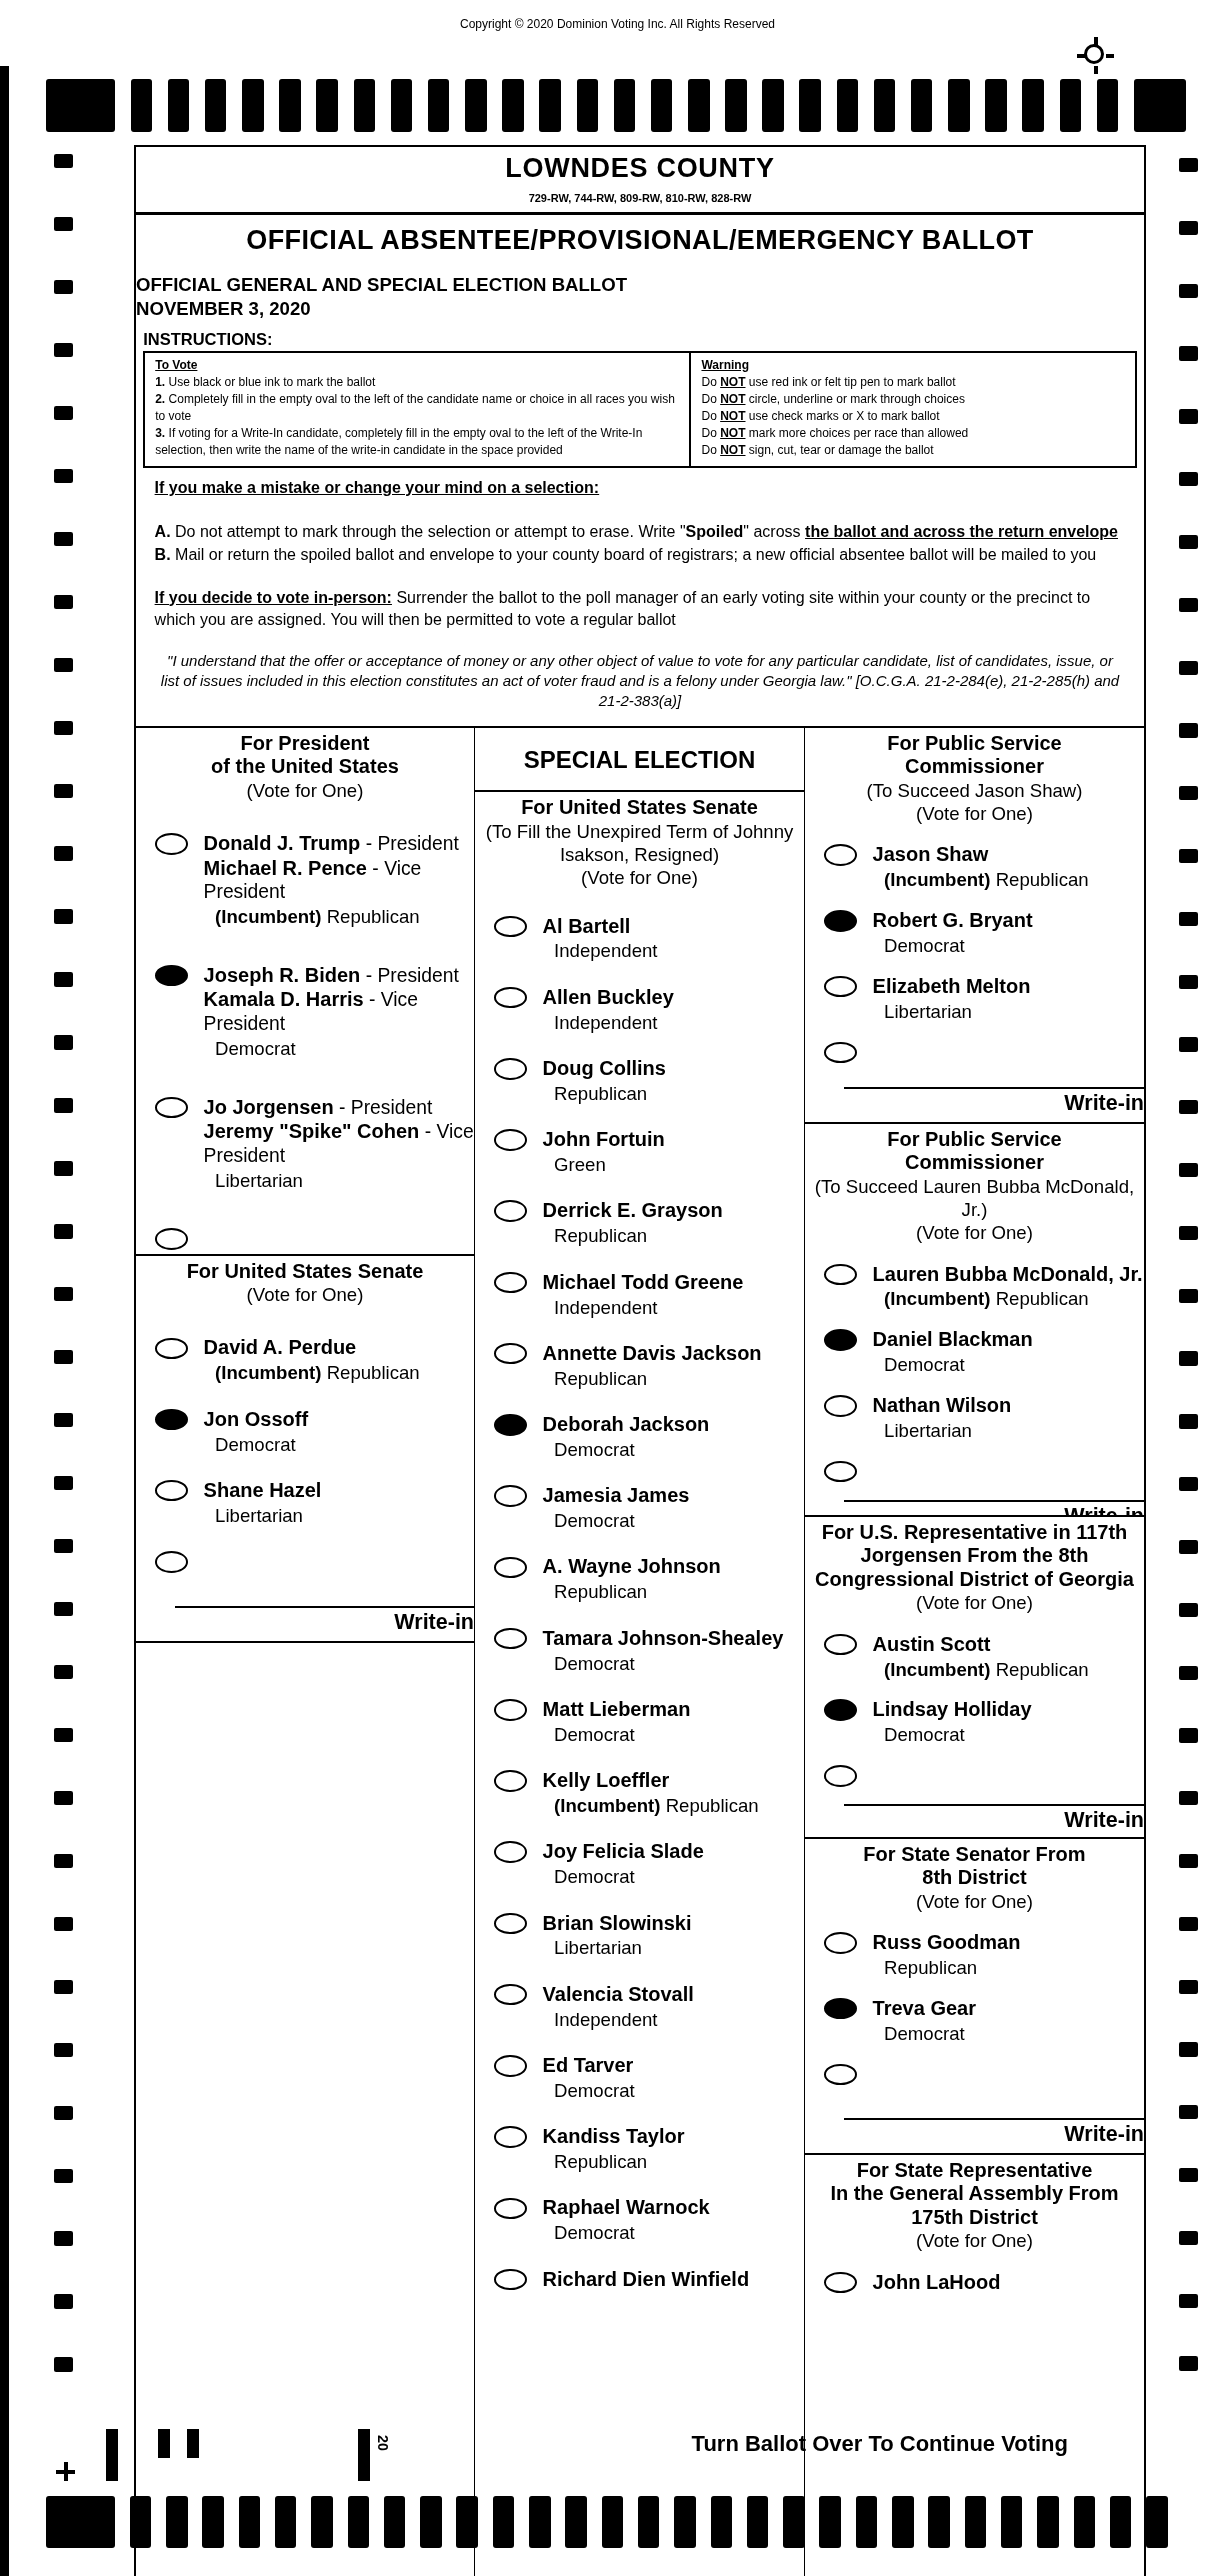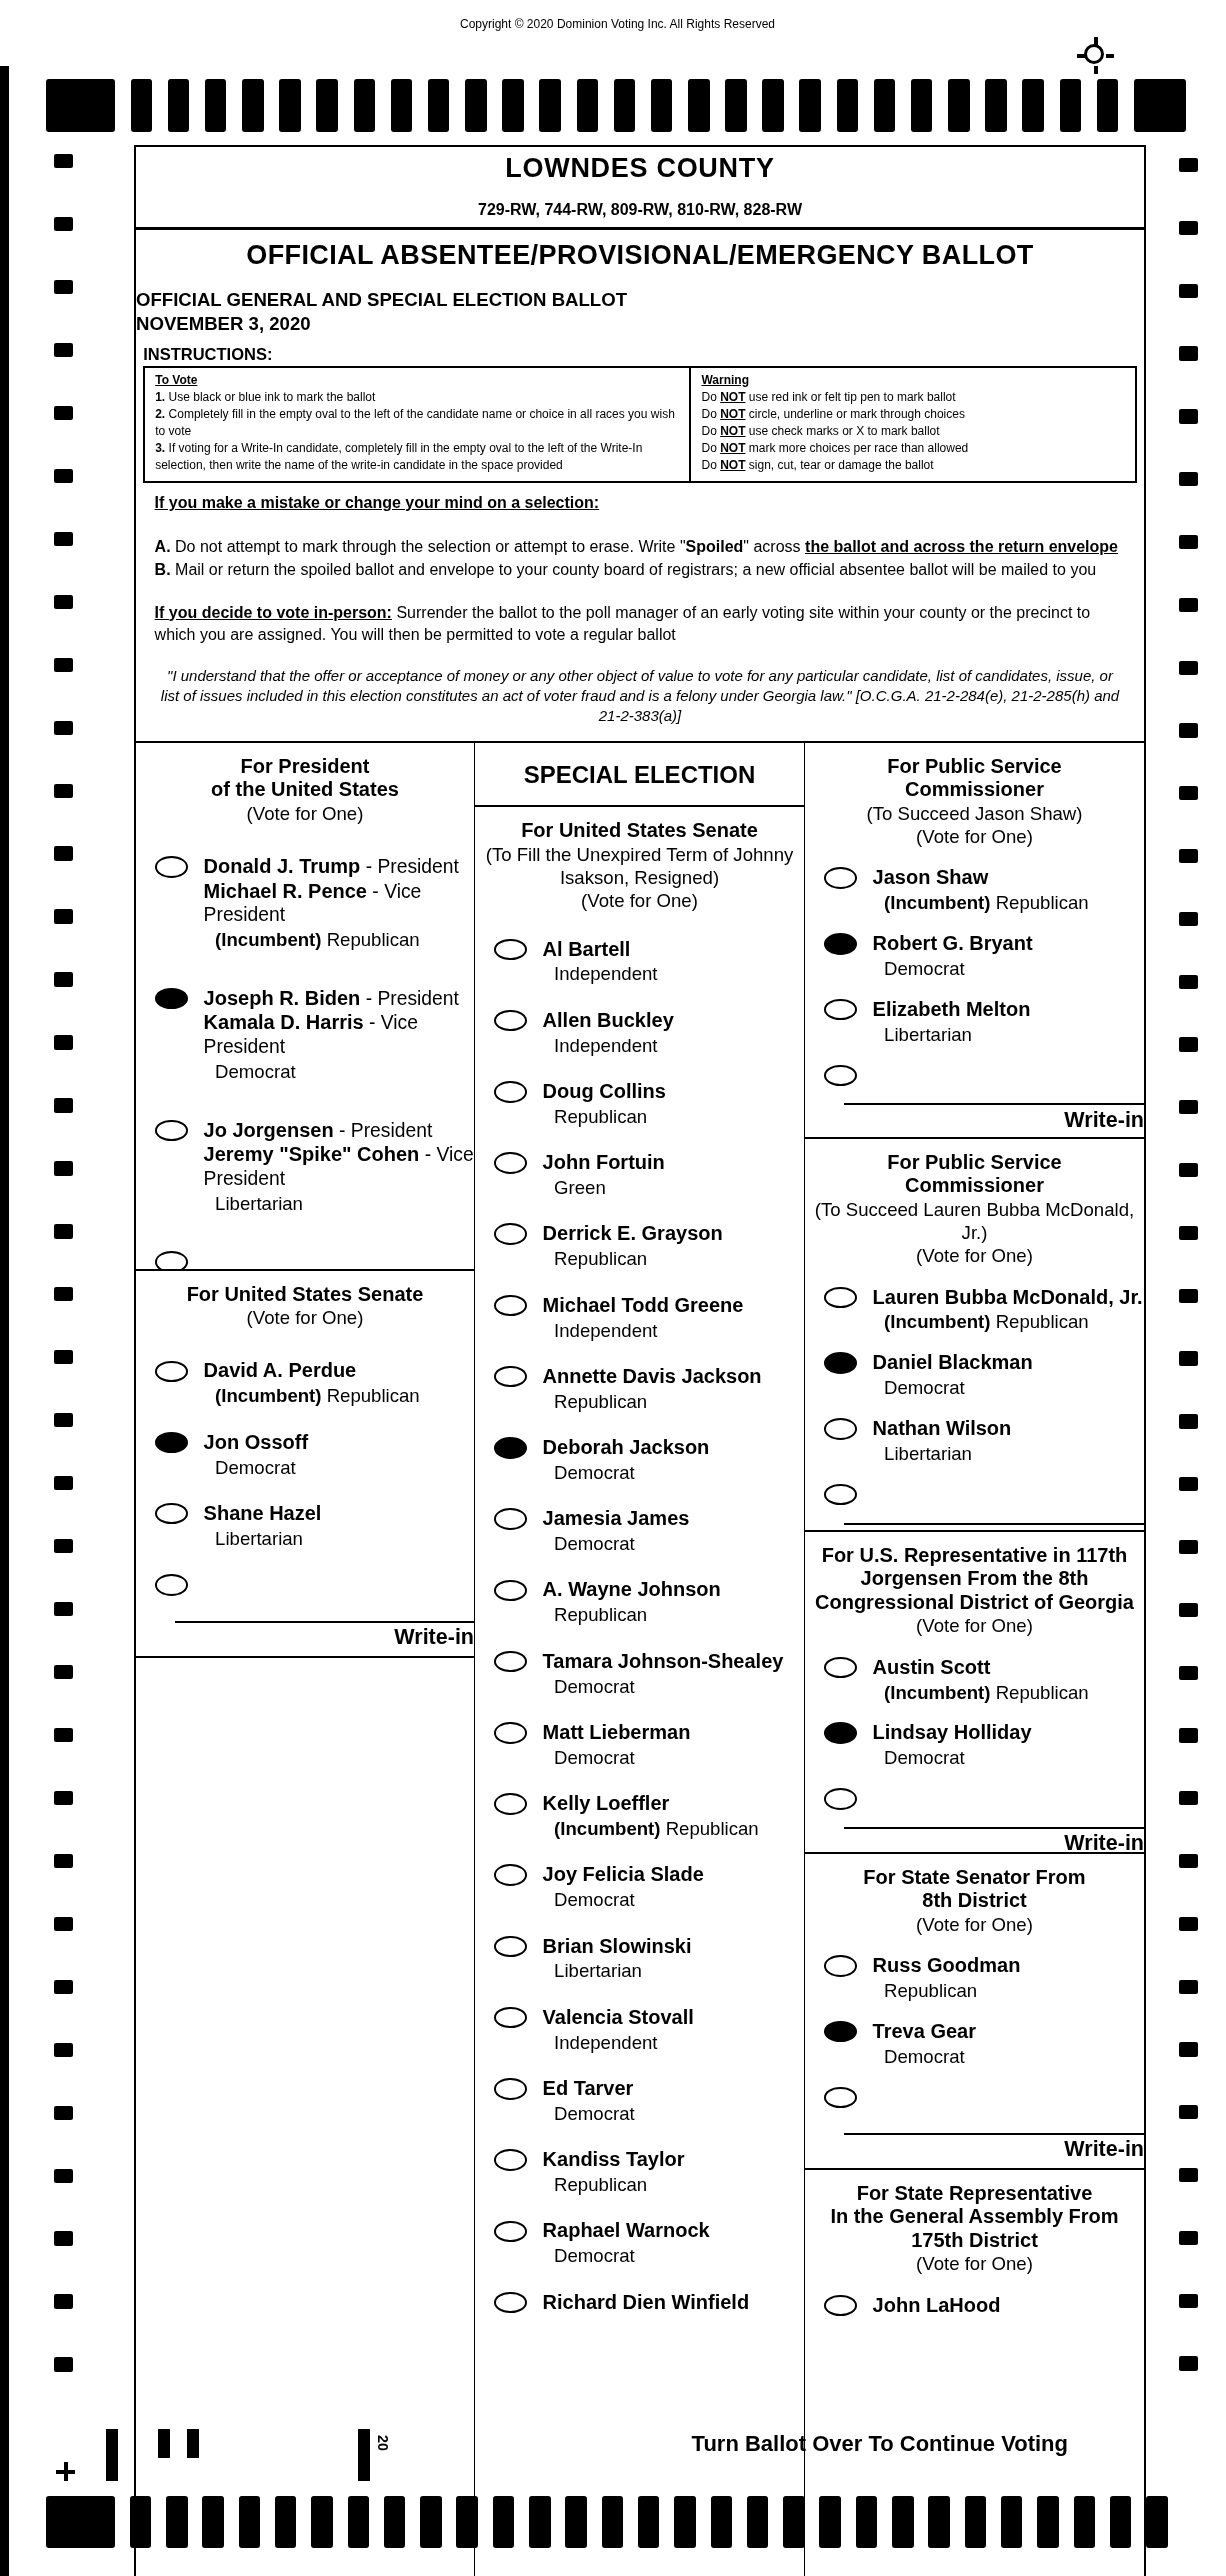--- a/index.html
+++ b/index.html
@@ -22,21 +22,21 @@
   .tm-block-r{width:52px;background:#000;border-radius:2.9px;}
   .side-col{position:absolute;display:flex;flex-direction:column;justify-content:space-between;}
   .side-left{left:54px;top:154px;height:2218px;}
   .side-right{left:1179px;top:158px;height:2213px;}
   .sq{width:19.3px;height:14.3px;background:#000;border-radius:2.1px;}
   
   .ballot{position:absolute;left:134px;top:145px;width:1012px;height:2538px;border:2.1px solid #000;
           box-sizing:border-box;display:flex;flex-direction:column;}
   .county-box{border-bottom:3.6px solid #000;text-align:center;padding:5.7px 0 8.6px;}
   .county-name{font-size:27px;font-weight:bold;letter-spacing:0.7px;}
-  .precincts{font-size:16px;font-weight:bold;margin-top:17px;}
+  .precincts{font-size:11px;font-weight:bold;margin-top:8px;}
   .ballot-title{text-align:center;font-size:27px;font-weight:bold;margin-top:10px;letter-spacing:0.4px;}
   .subtitle{text-align:left;font-size:18.6px;font-weight:bold;line-height:1.3;margin-top:17px;}
   .instr-label{font-size:16.5px;font-weight:bold;margin:8.6px 0 1.4px 7.2px;}
   .instr-box{border:2.9px solid #000;margin:0 7.2px;display:flex;font-size:12px;line-height:1.42;}
   .to-vote{width:55%;padding:4.3px 10px 7.2px;box-sizing:border-box;}
   .warn{width:45%;border-left:2.9px solid #000;padding:4.3px 10px 7.2px;box-sizing:border-box;}
   .box-title{font-weight:bold;text-decoration:underline;}
   .num{font-weight:bold;}
   .b{font-weight:bold;}
   .u{text-decoration:underline;}
@@ -48,21 +48,21 @@
   
   .cols{flex:1;display:flex;border-top:2.1px solid #000;margin-top:14.3px;min-height:0;}
   .col{display:flex;flex-direction:column;box-sizing:border-box;min-height:0;}
   .col-l{width:339px;border-right:1.4px solid #000;}
   .col-m{width:330px;border-right:1.4px solid #000;}
   .col-r{flex:1;}
   .sec{overflow:hidden;box-sizing:border-box;display:flex;flex-direction:column;}
   .sec.bordered{border-bottom:2.1px solid #000;}
   .col-filler{flex:1;}
   .banner{border-bottom:2.1px solid #000;text-align:center;padding:18.6px 0 16px;font-size:24px;font-weight:bold;}
-  .c-head{text-align:center;padding-top:12px;}
+  .c-head{text-align:center;padding-top:4px;}
   .c-title{font-size:20px;font-weight:bold;line-height:1.18;}
   .c-sub{font-size:18.6px;line-height:1.25;}
   .cand-list{padding-left:18.6px;margin-top:29px;flex:1;}
   .col-m .cand-list{margin-top:24px;}
   .col-r .cand-list{margin-top:17px;}
   .cand-row{display:flex;margin-bottom:21.5px;}
   .col-m .cand-row{margin-bottom:21.5px;}
   .col-r .cand-row{margin-bottom:16px;}
   .ticket-row{margin-bottom:34px !important;}
   .oval{flex:0 0 auto;width:33px;height:21.5px;border:2.1px solid #000;border-radius:50%;

